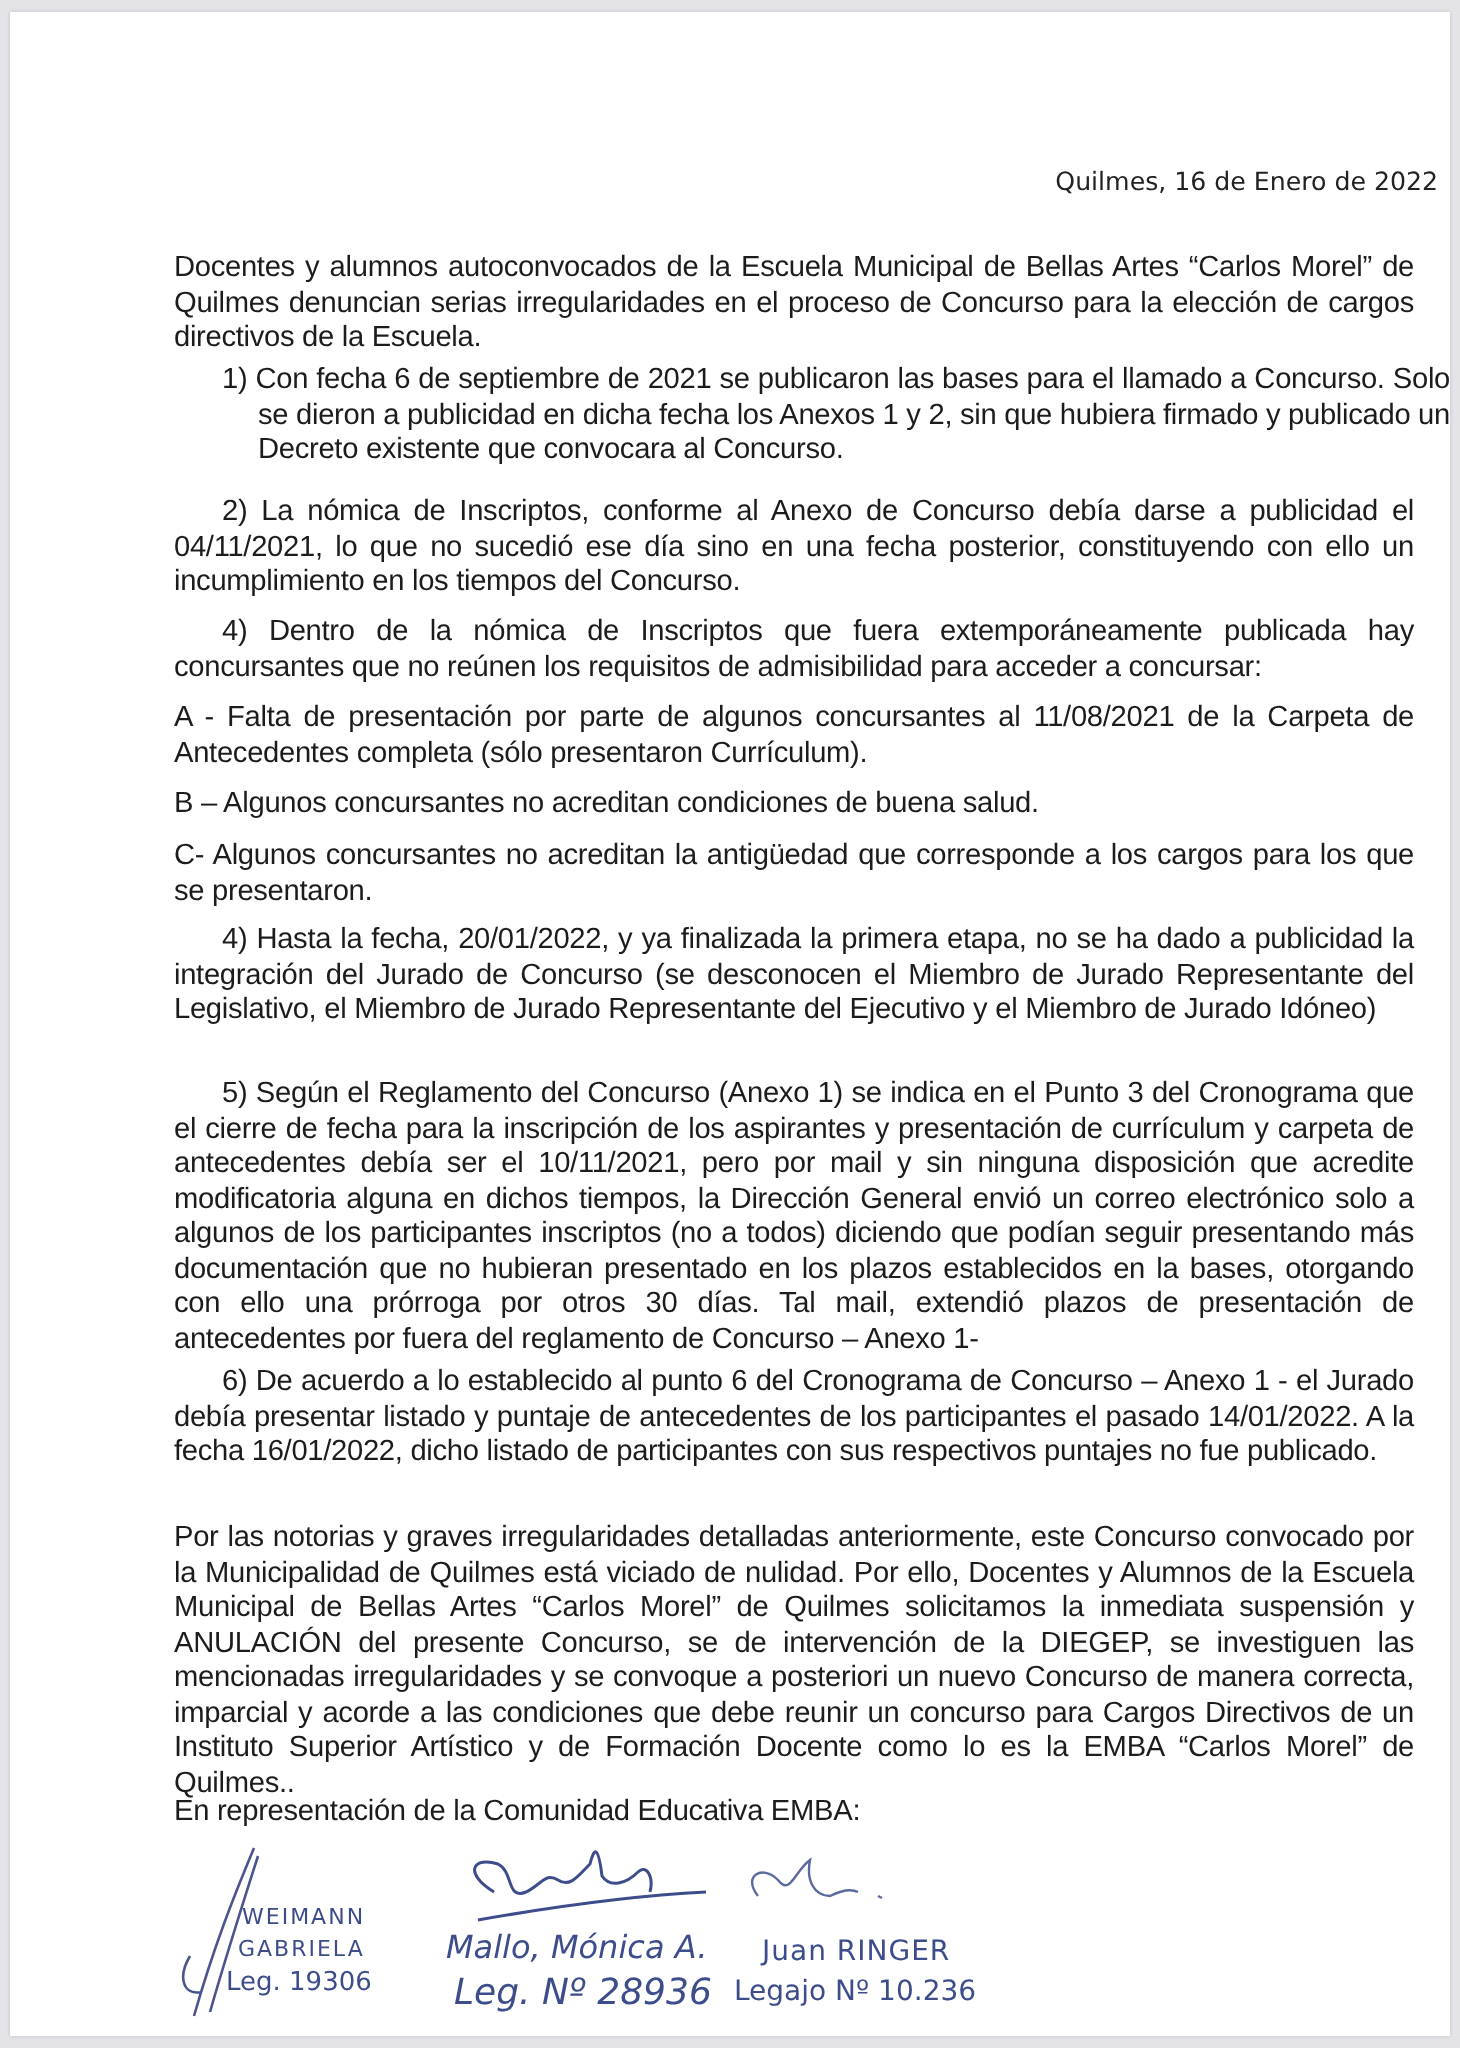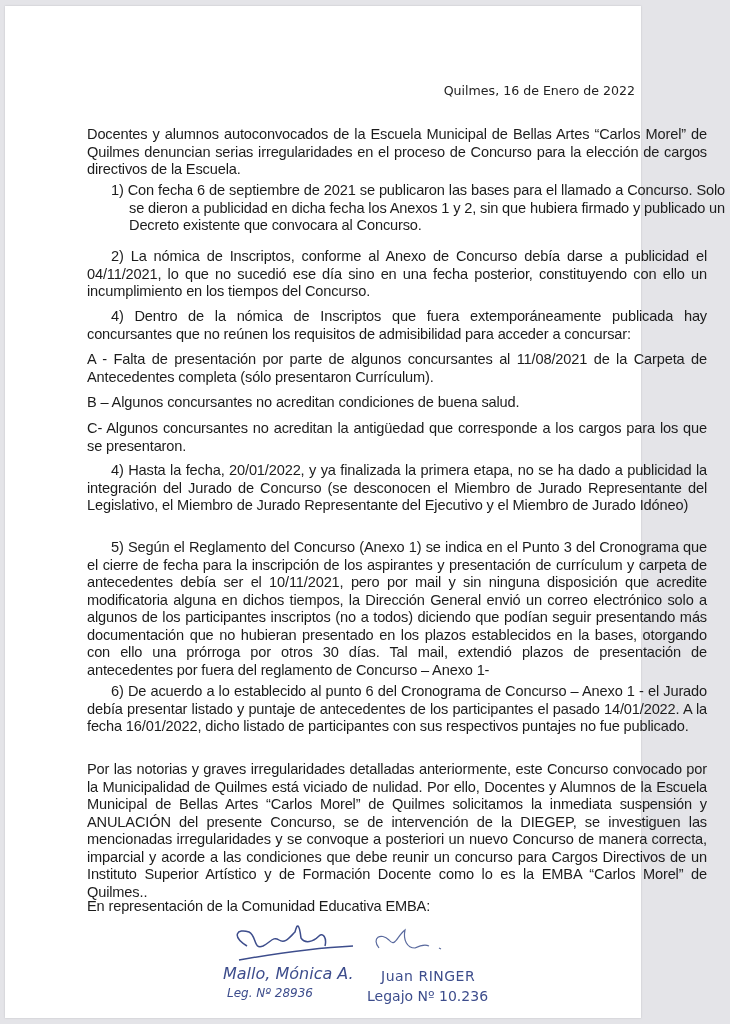--- a/index.html
+++ b/index.html
@@ -2,21 +2,21 @@
 <html><head>
 <meta charset="utf-8">
 <style>
   html, body { margin: 0; padding: 0; }
   body {
     width: 730px; height: 1024px; overflow: hidden;
     background: #e4e4e8;
     font-family: "Liberation Sans", sans-serif;
   }
   .page {
-    position: absolute; left: 5px; top: 6px; width: 636px; height: 1012px;
+    position: absolute; left: 5px; top: 6px; width: 720px; height: 1012px;
     background: #ffffff;
     box-shadow: 0 0 2px rgba(0,0,0,0.15);
   }
   .content {
     position: absolute; left: 70px; top: 0; width: 620px;
     color: #1c1c1c; font-size: 14.6px; line-height: 17.5px;
     letter-spacing: -0.15px;
   }
   .date {
     position: absolute; right: 6px; top: 77px;
@@ -50,27 +50,35 @@
     <p class="indent" style="top:444px">4) Hasta la fecha, 20/01/2022, y ya finalizada la primera etapa, no se ha dado a publicidad la integración del Jurado de Concurso (se desconocen el Miembro de Jurado Representante del Legislativo, el Miembro de Jurado Representante del Ejecutivo y el Miembro de Jurado Idóneo)</p>
     <p class="indent" style="top:521px">5) Según el Reglamento del Concurso (Anexo 1) se indica en el Punto 3 del Cronograma que el cierre de fecha para la inscripción de los aspirantes y presentación de currículum y carpeta de antecedentes debía ser el 10/11/2021, pero por mail y sin ninguna disposición que acredite modificatoria alguna en dichos tiempos, la Dirección General envió un correo electrónico solo a algunos de los participantes inscriptos (no a todos)  diciendo que podían seguir presentando más documentación que no hubieran presentado en los plazos establecidos en la bases, otorgando con ello una prórroga por otros 30 días. Tal mail, extendió plazos de presentación de antecedentes por fuera del reglamento de Concurso – Anexo 1-</p>
     <p class="indent" style="top:665px">6) De acuerdo a lo establecido al punto 6 del Cronograma de Concurso – Anexo 1 -  el Jurado debía presentar listado y puntaje de antecedentes de los participantes el pasado 14/01/2022. A la fecha 16/01/2022, dicho listado de participantes con sus respectivos puntajes no fue publicado.</p>
 
     <p style="top:743px">Por las notorias y graves irregularidades detalladas anteriormente, este Concurso convocado por la Municipalidad de Quilmes está viciado de nulidad. Por ello, Docentes y Alumnos de la Escuela Municipal de Bellas Artes “Carlos Morel” de Quilmes solicitamos la inmediata suspensión y ANULACIÓN del presente Concurso, se de intervención de la DIEGEP, se investiguen las mencionadas irregularidades y se convoque a posteriori un nuevo Concurso de manera correcta, imparcial y acorde a las condiciones que debe reunir un concurso para Cargos Directivos de un Instituto Superior Artístico y de Formación Docente como lo es la EMBA “Carlos Morel” de Quilmes..</p>
     <p style="top:880px">En representación de la Comunidad Educativa EMBA:</p>
   </div>
 
   <div class="sigs">
 
+    <div class="sig" style="left:82px; top:0; width:110px; height:100px;">
+      <svg width="110" height="100" style="position:absolute;left:0;top:0">
+        <path d="M40 6 C30 30, 20 55, 10 90 M42 10 C34 35, 26 60, 18 88 M8 60 C 2 70, 4 80, 14 78" stroke="#4a5590" stroke-width="1.3" fill="none"></path>
+      </svg>
+      <div class="hand" style="position:absolute;left:34px;top:34px;font-size:11px;letter-spacing:1px;font-style:normal">WEIMANN</div>
+      <div class="hand" style="position:absolute;left:32px;top:50px;font-size:11px;letter-spacing:1px;font-style:normal">GABRIELA</div>
+      <div class="hand" style="position:absolute;left:26px;top:66px;font-size:13px;font-style:normal">Leg. 19306</div>
+    </div>
 
     <div class="sig" style="left:218px; top:0; width:140px; height:100px;">
       <svg width="140" height="50" style="position:absolute;left:0;top:0">
         <path d="M24 28 C8 18, 14 10, 26 14 C34 18, 30 32, 40 28 C48 24, 50 18, 56 22 C62 26, 66 20, 72 14 C74 6, 76 4, 78 20 C82 26, 90 24, 96 18 C100 14, 104 20, 102 28 M16 42 C50 36, 90 30, 130 28" stroke="#3d4d8c" stroke-width="1.5" fill="none"></path>
       </svg>
       <div class="hand" style="position:absolute;left:0;top:46px;font-size:16px">Mallo, Mónica A.</div>
-      <div class="hand" style="position:absolute;left:4px;top:68px;font-size:12px">Leg. Nº 28936</div>
+      <div class="hand" style="position:absolute;left:4px;top:68px;font-size:18px">Leg. Nº 28936</div>
     </div>
 
     <div class="sig" style="left:360px; top:0; width:140px; height:100px;text-align:center;">
       <svg width="140" height="50" style="position:absolute;left:0;top:0">
         <path d="M14 30 C6 20, 16 14, 24 22 C30 30, 32 18, 40 12 C38 22, 42 30, 50 30 C54 28, 60 26, 64 28 M74 30 L76 31" stroke="#5a6a9e" stroke-width="1.2" fill="none"></path>
       </svg>
       <div class="hand" style="position:absolute;left:16px;top:50px;font-size:14px;font-style:normal;letter-spacing:0.5px">Juan RINGER</div>
       <div class="hand" style="position:absolute;left:2px;top:70px;font-size:14px;font-style:normal">Legajo Nº 10.236</div>
     </div>
 

